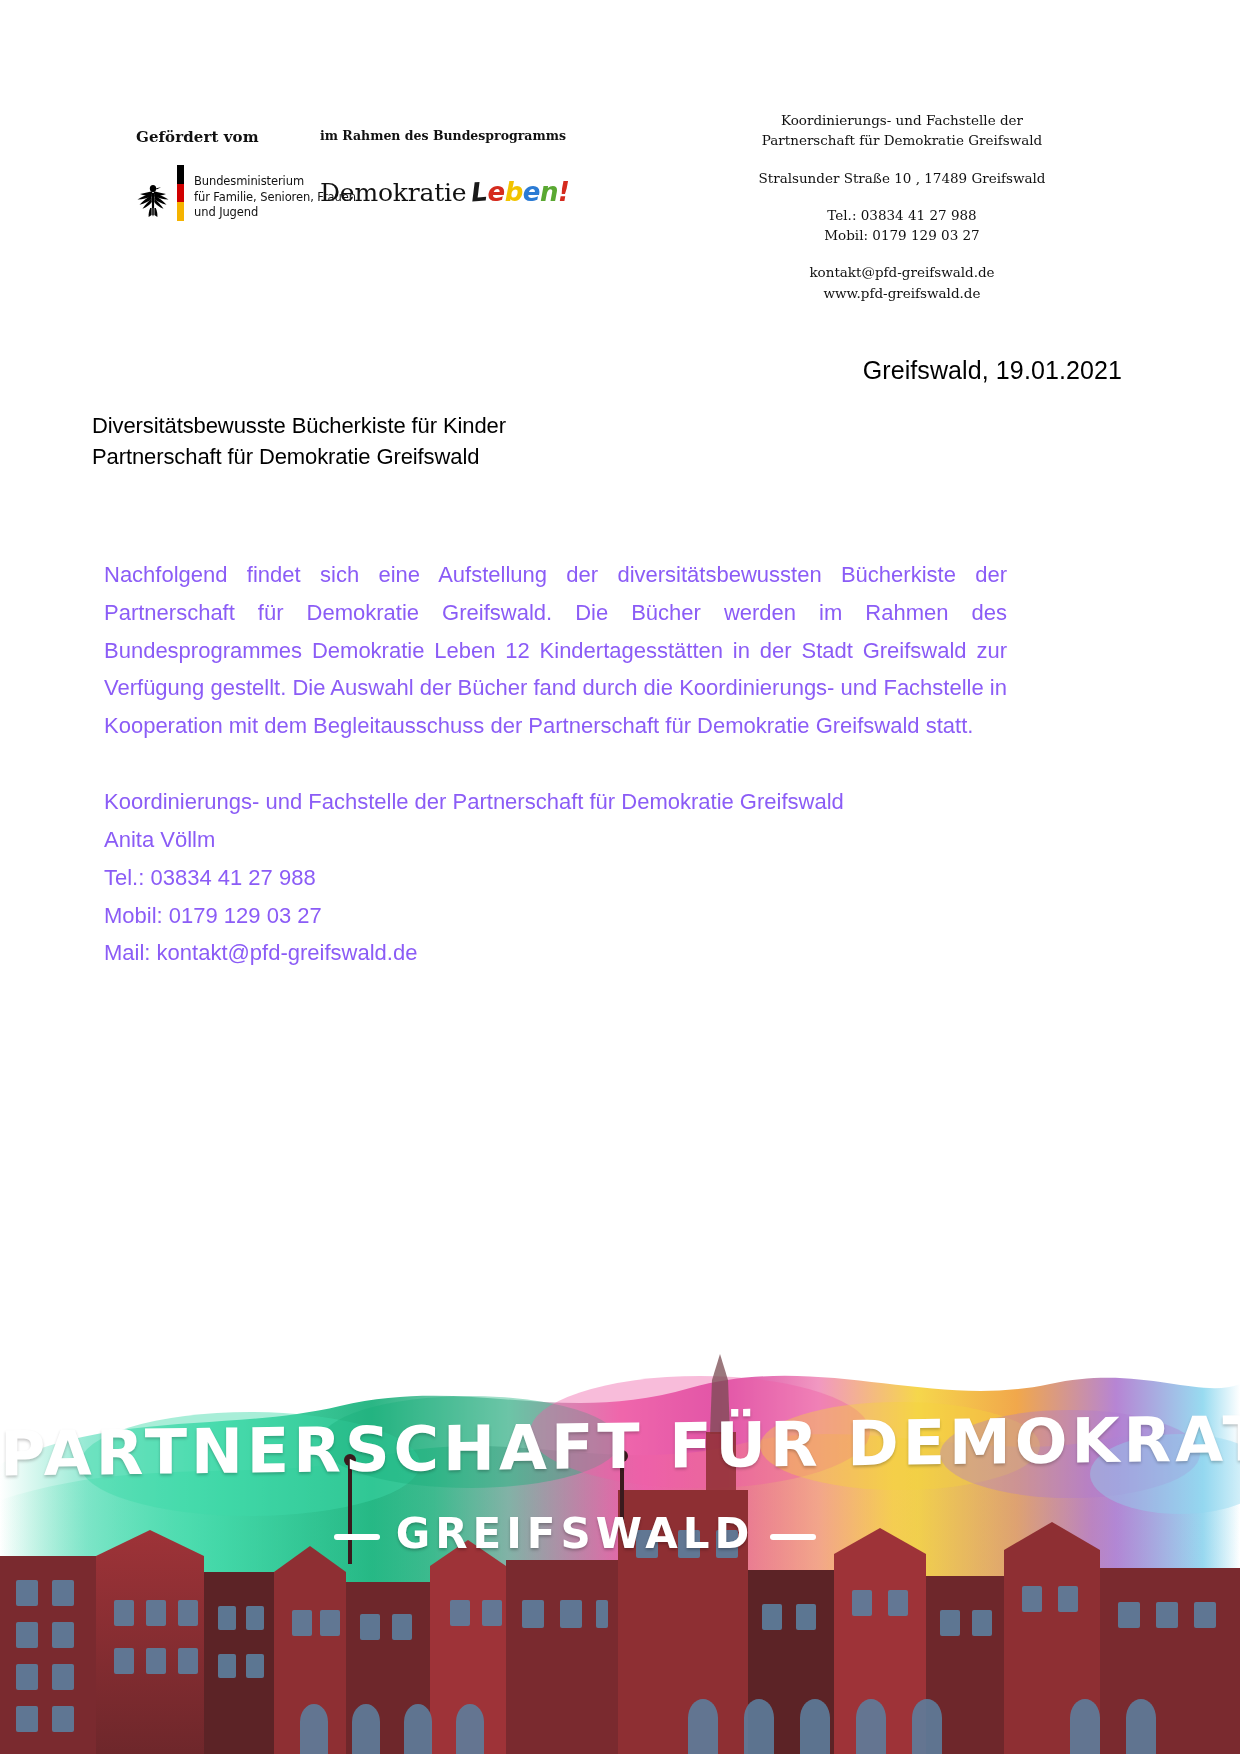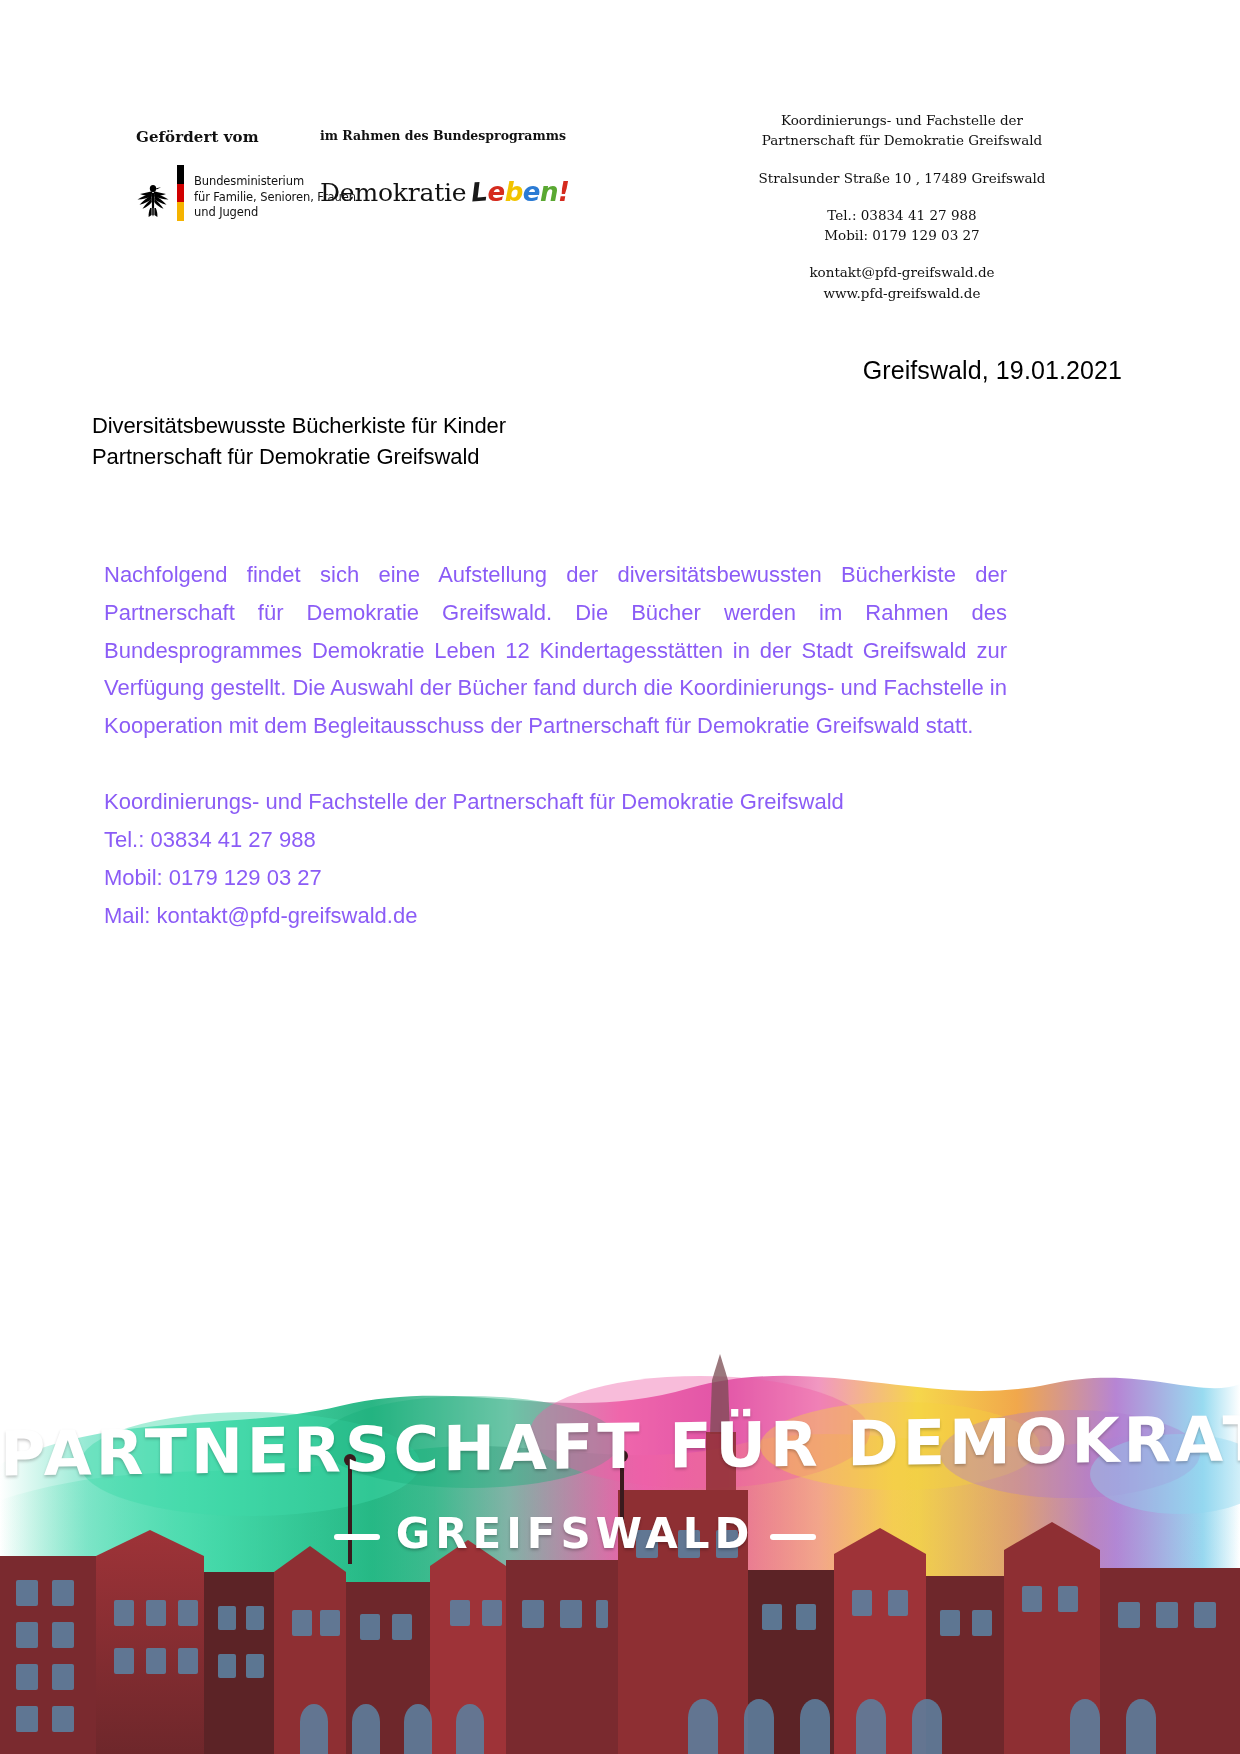--- a/index.html
+++ b/index.html
@@ -290,20 +290,21 @@
 
   <div class="doc-title">
     <div>Diversitätsbewusste Bücherkiste für Kinder</div>
     <div>Partnerschaft für Demokratie Greifswald</div>
   </div>
 
   <div class="body-copy">
     <p>Nachfolgend findet sich eine Aufstellung der diversitätsbewussten Bücherkiste der Partnerschaft für Demokratie Greifswald. Die Bücher werden im Rahmen des Bundesprogrammes Demokratie Leben 12 Kindertagesstätten in der Stadt Greifswald zur Verfügung gestellt. Die Auswahl der Bücher fand durch die Koordinierungs- und Fachstelle in Kooperation mit dem Begleitausschuss der Partnerschaft für Demokratie Greifswald statt.</p>
     <div class="contact-list">
       <div>Koordinierungs- und Fachstelle der Partnerschaft für Demokratie Greifswald</div>
+      <div>Anita Völlm</div>
       <div>Tel.: 03834 41 27 988</div>
       <div>Mobil: 0179 129 03 27</div>
       <div>Mail: kontakt@pfd-greifswald.de</div>
     </div>
   </div>
 
   <div class="footer-banner">
     <svg viewBox="0 0 1240 440" preserveAspectRatio="none">
       <defs>
         <linearGradient id="wash" x1="0" y1="0" x2="1" y2="0">

